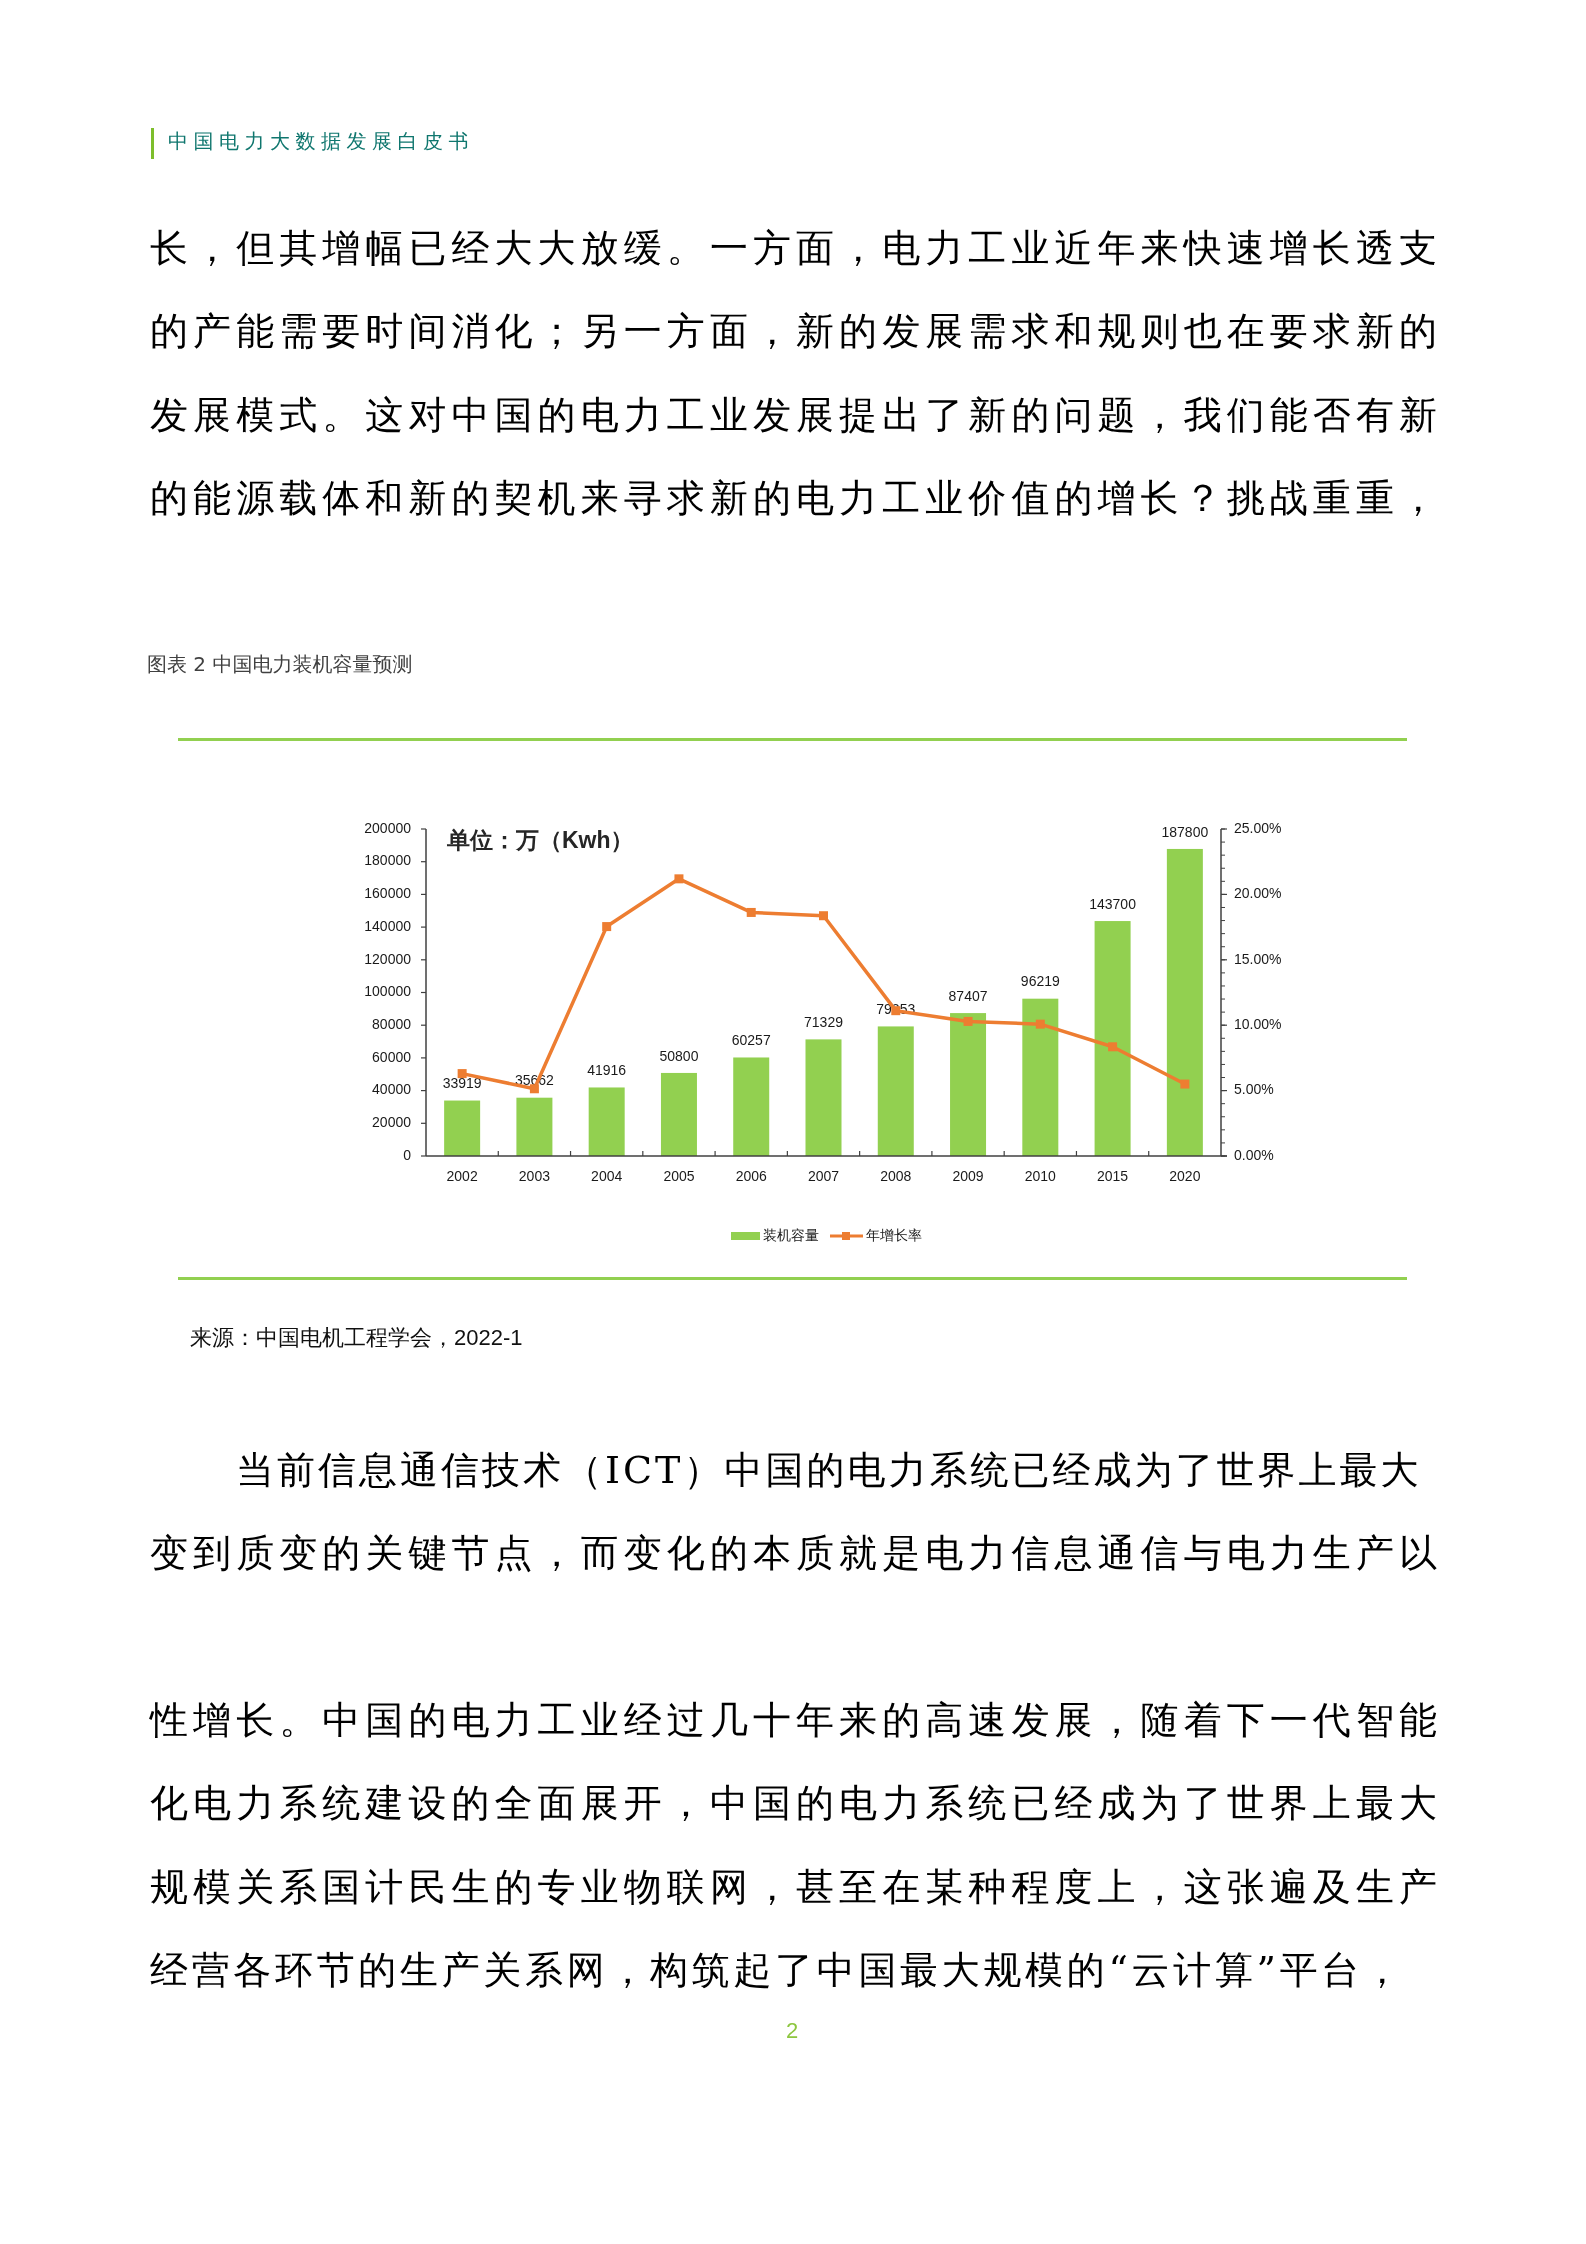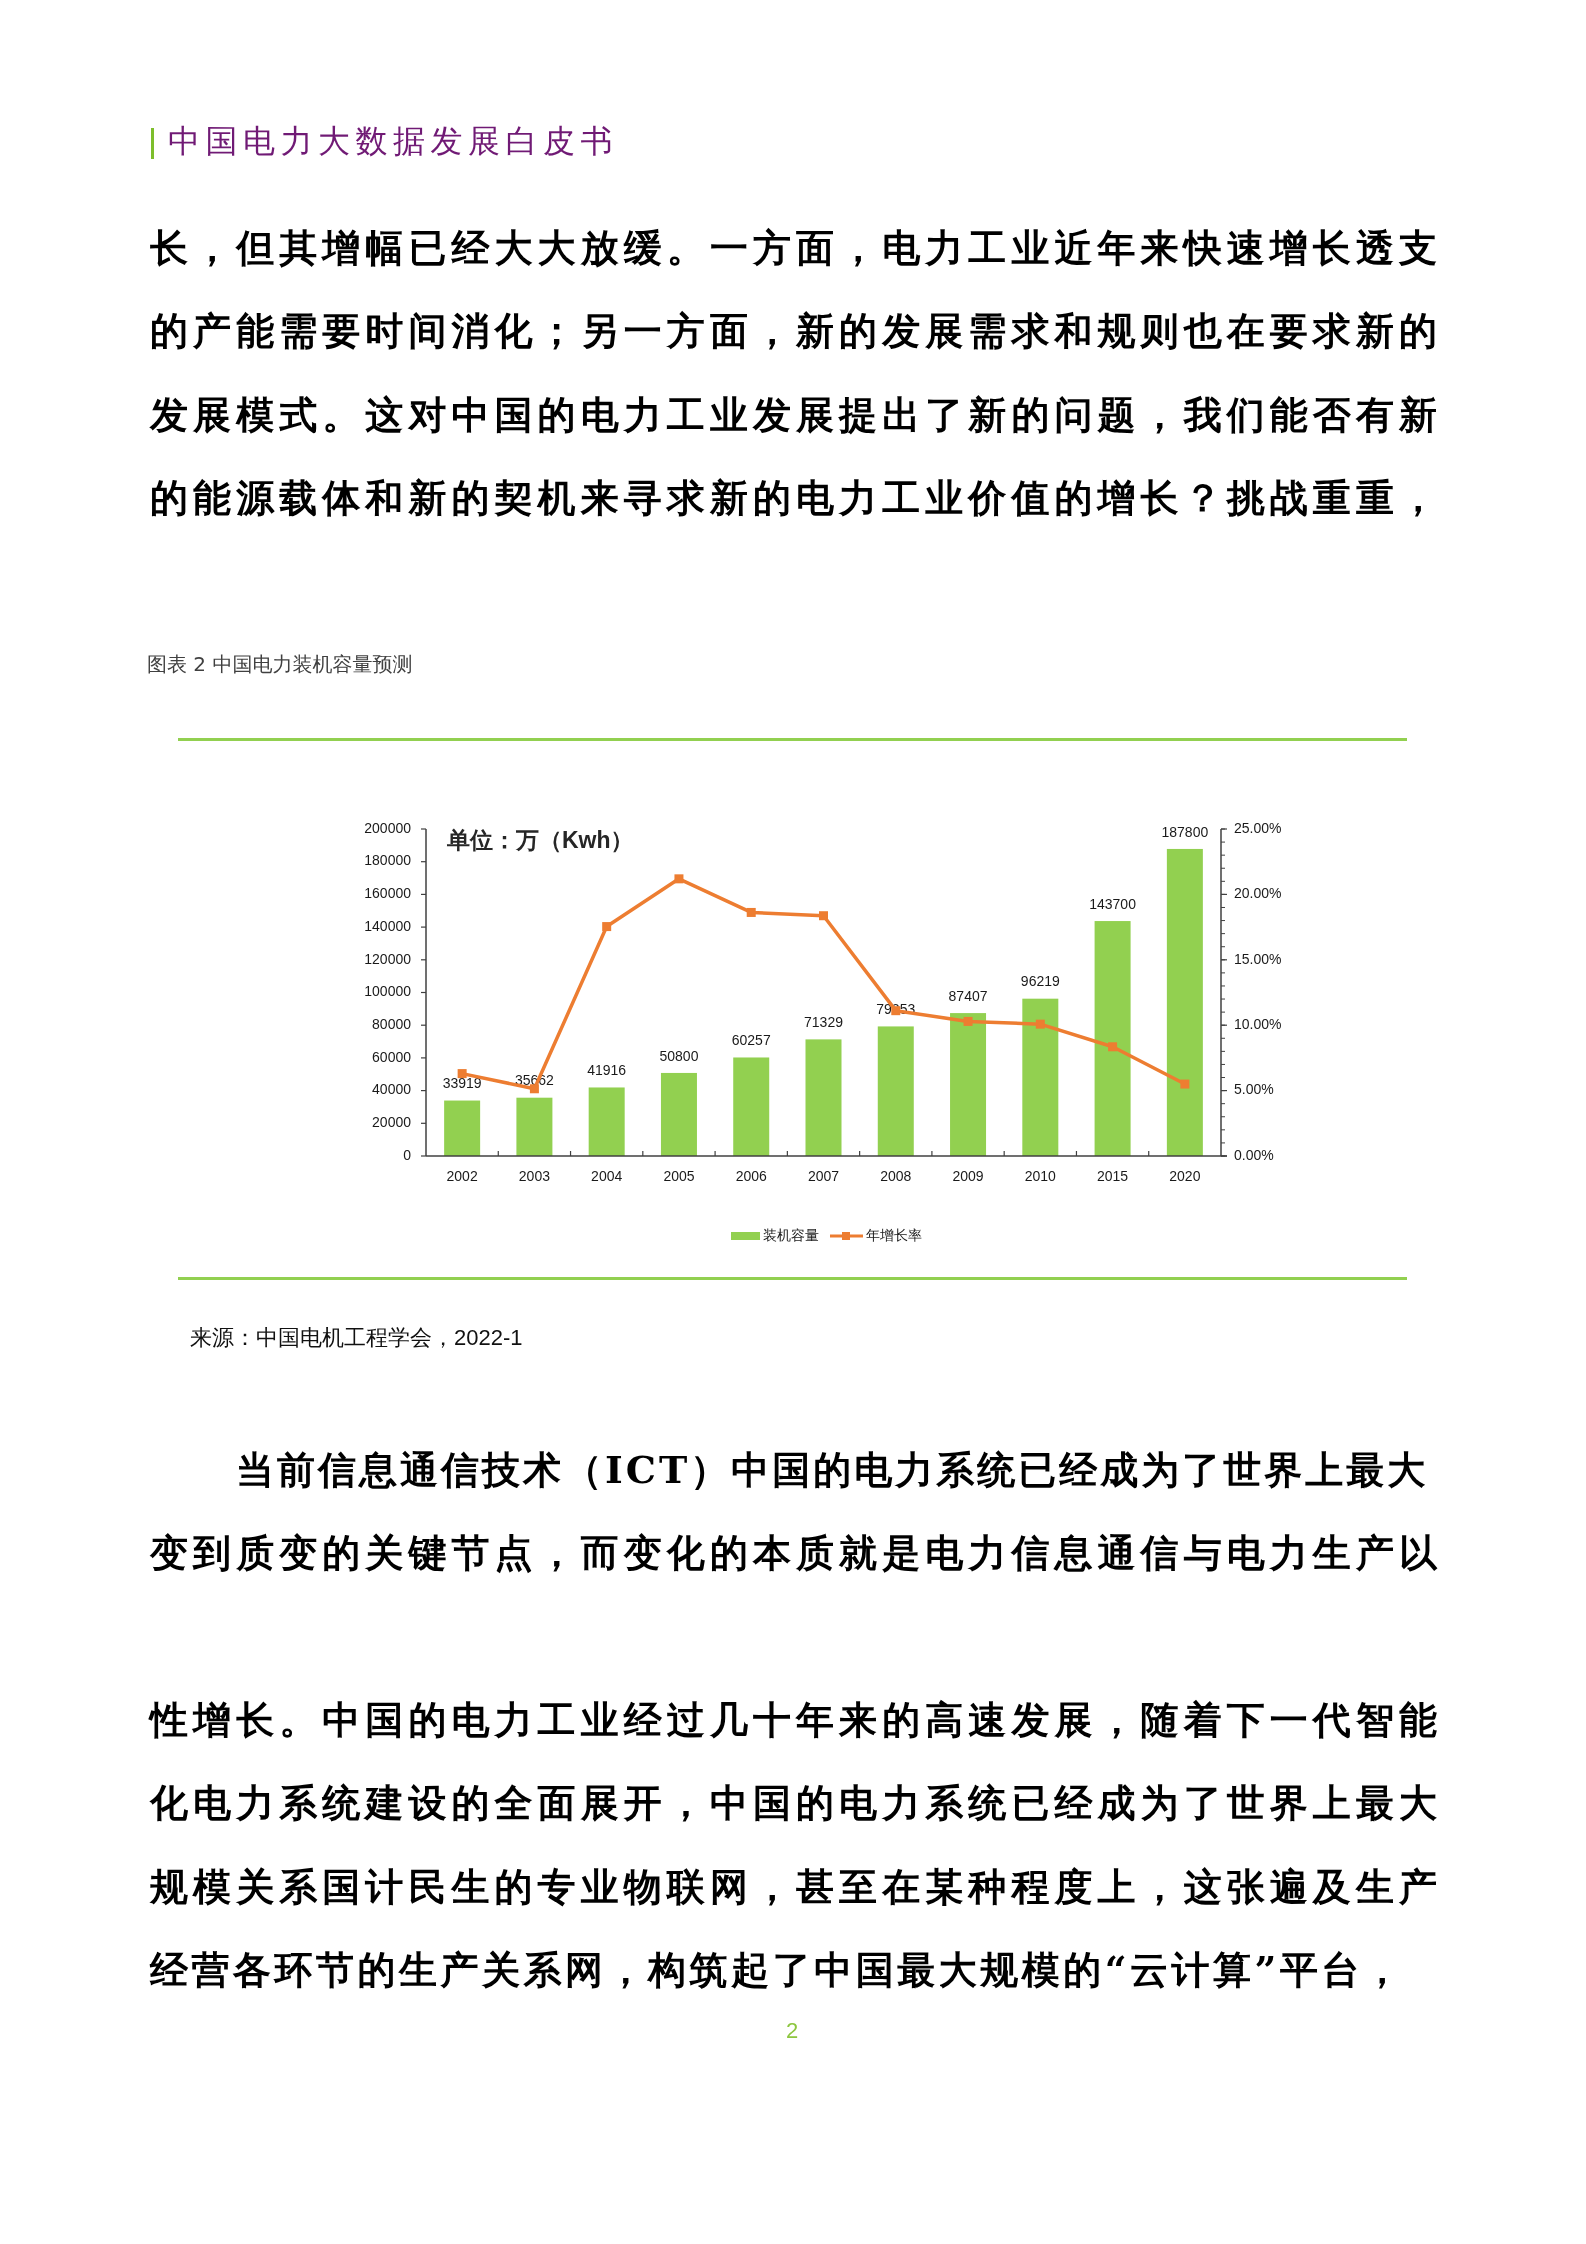--- a/index.html
+++ b/index.html
@@ -1,23 +1,23 @@
 <!DOCTYPE html>
 <html><head>
 <meta charset="utf-8">
 <style>
   html, body { margin: 0; padding: 0; background: #ffffff; }
   .page { position: relative; width: 1586px; height: 2244px; background: #ffffff; overflow: hidden; }
 
   .header-bar { position: absolute; left: 151px; top: 128px; width: 3px; height: 31px; background: #7DBE2C; }
   .header-text { position: absolute; left: 168px; top: 121px; height: 40px; line-height: 40px;
-    font-family: "DejaVu Sans", sans-serif; font-size: 32px; letter-spacing: 5.5px; color: #701a75; white-space: nowrap; }
+    font-family: "DejaVu Sans", sans-serif; font-size: 20px; letter-spacing: 5.5px; color: #0f766e; white-space: nowrap; }
 
   .line { position: absolute; left: 150px; width: 1290px; height: 84px; line-height: 84px;
-    font-family: "DejaVu Serif", serif; font-size: 38px; letter-spacing: 3px; color: #000; white-space: nowrap; font-weight: bold; }
+    font-family: "DejaVu Serif", serif; font-size: 38px; letter-spacing: 3px; color: #000; white-space: nowrap; }
   .just { text-align: justify; text-align-last: justify; }
 
   .caption { position: absolute; left: 147px; top: 646px; height: 36px; line-height: 36px;
     font-family: "DejaVu Sans", sans-serif; font-size: 20px; color: #404040; white-space: nowrap; }
 
   .rule { position: absolute; left: 178px; width: 1229px; height: 3px; background: #92D050; }
 
   .chart { position: absolute; left: 330px; top: 800px; width: 980px; height: 460px; }
   .chart text { font-family: "Liberation Sans", sans-serif; }
 

